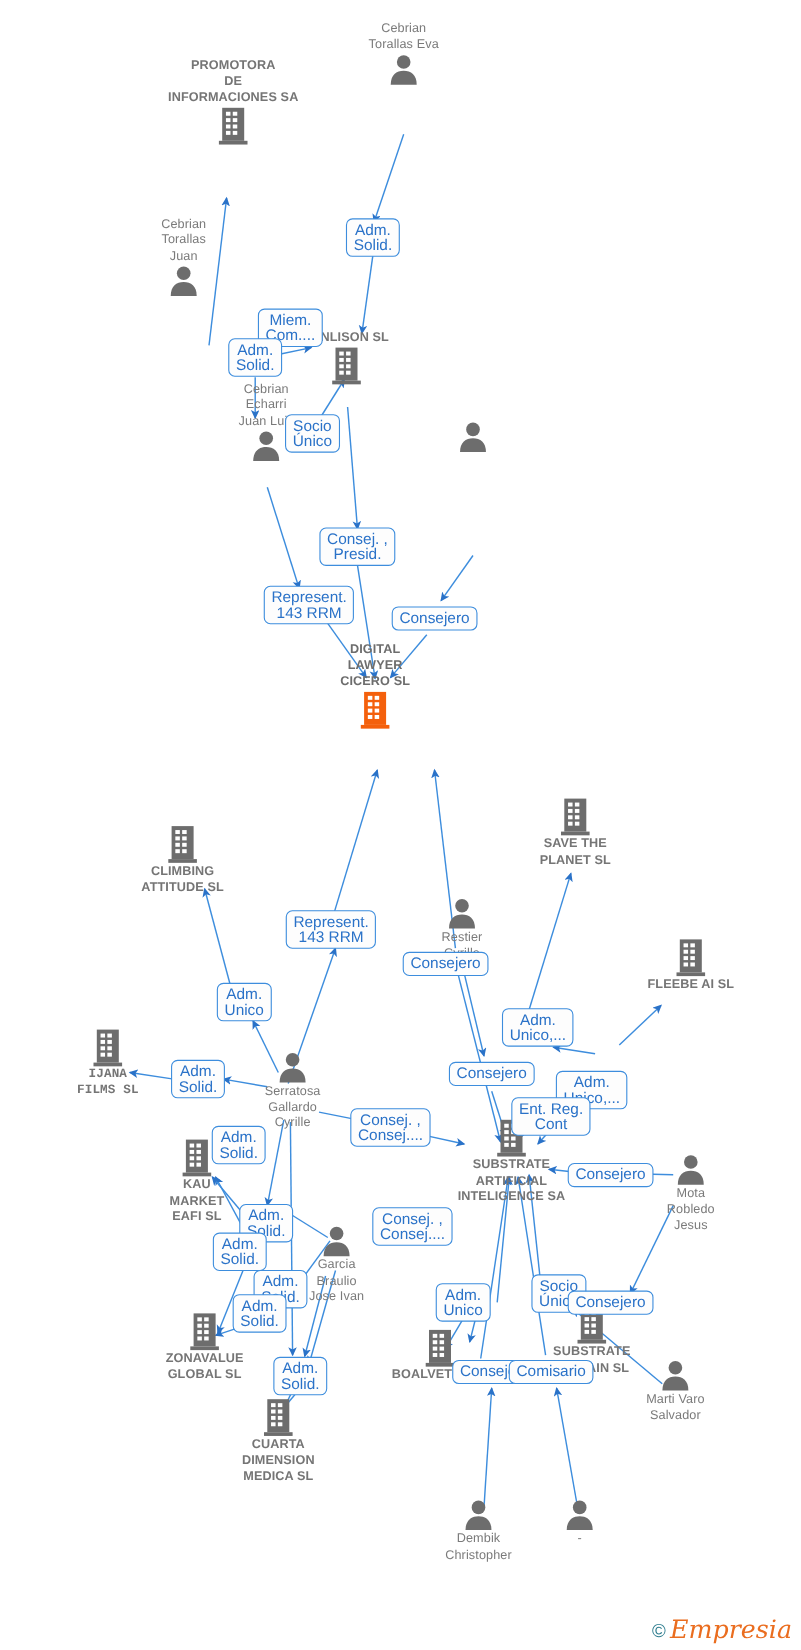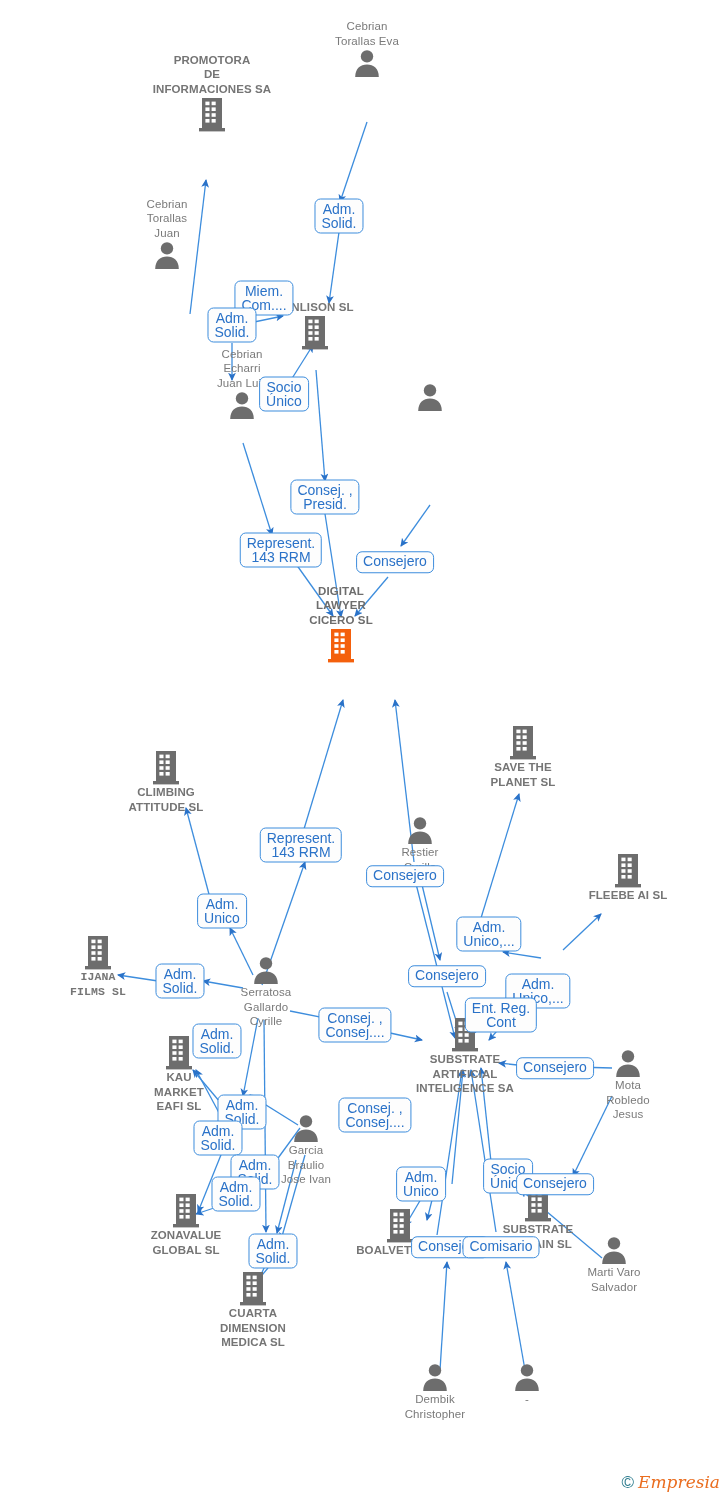--- a/index.html
+++ b/index.html
@@ -16,21 +16,21 @@
   .node.person .cap{font-weight:normal;color:#7a7a7a;}
   .node.focus .cap{font-weight:bold;color:#6d6d6d;}
 
   .label{position:absolute;transform:translate(-50%,-50%);
          background:#fdfdfd;border:1px solid #3d8ddd;border-radius:6px;
          color:#2a72c8;font-size:14px;line-height:13.5px;text-align:center;
          padding:3px 6px;white-space:pre-line;box-sizing:border-box;}
 
   .wm{position:absolute;right:8px;bottom:8px;display:flex;align-items:center;gap:4px;}
   .wm .c{color:#2e7d8f;font-size:17px;line-height:17px;}
-  .wm .e{color:#ea6d1f;font-size:17px;font-style:italic;font-family:"DejaVu Serif",serif;line-height:19px;}
+  .wm .e{color:#ea6d1f;font-size:23px;font-style:italic;font-family:"DejaVu Serif",serif;line-height:19px;}
 </style>
 </head>
 <body>
 
 <div id="canvas">
 
   <svg class="edges" viewBox="0 0 728 1500">
     <defs>
       <marker id="ah" markerWidth="7" markerHeight="7" refX="5.6" refY="3" orient="auto">
         <path d="M0,0 L6.4,3 L0,6 L1.6,3 Z" fill="#2a72c8"></path>

